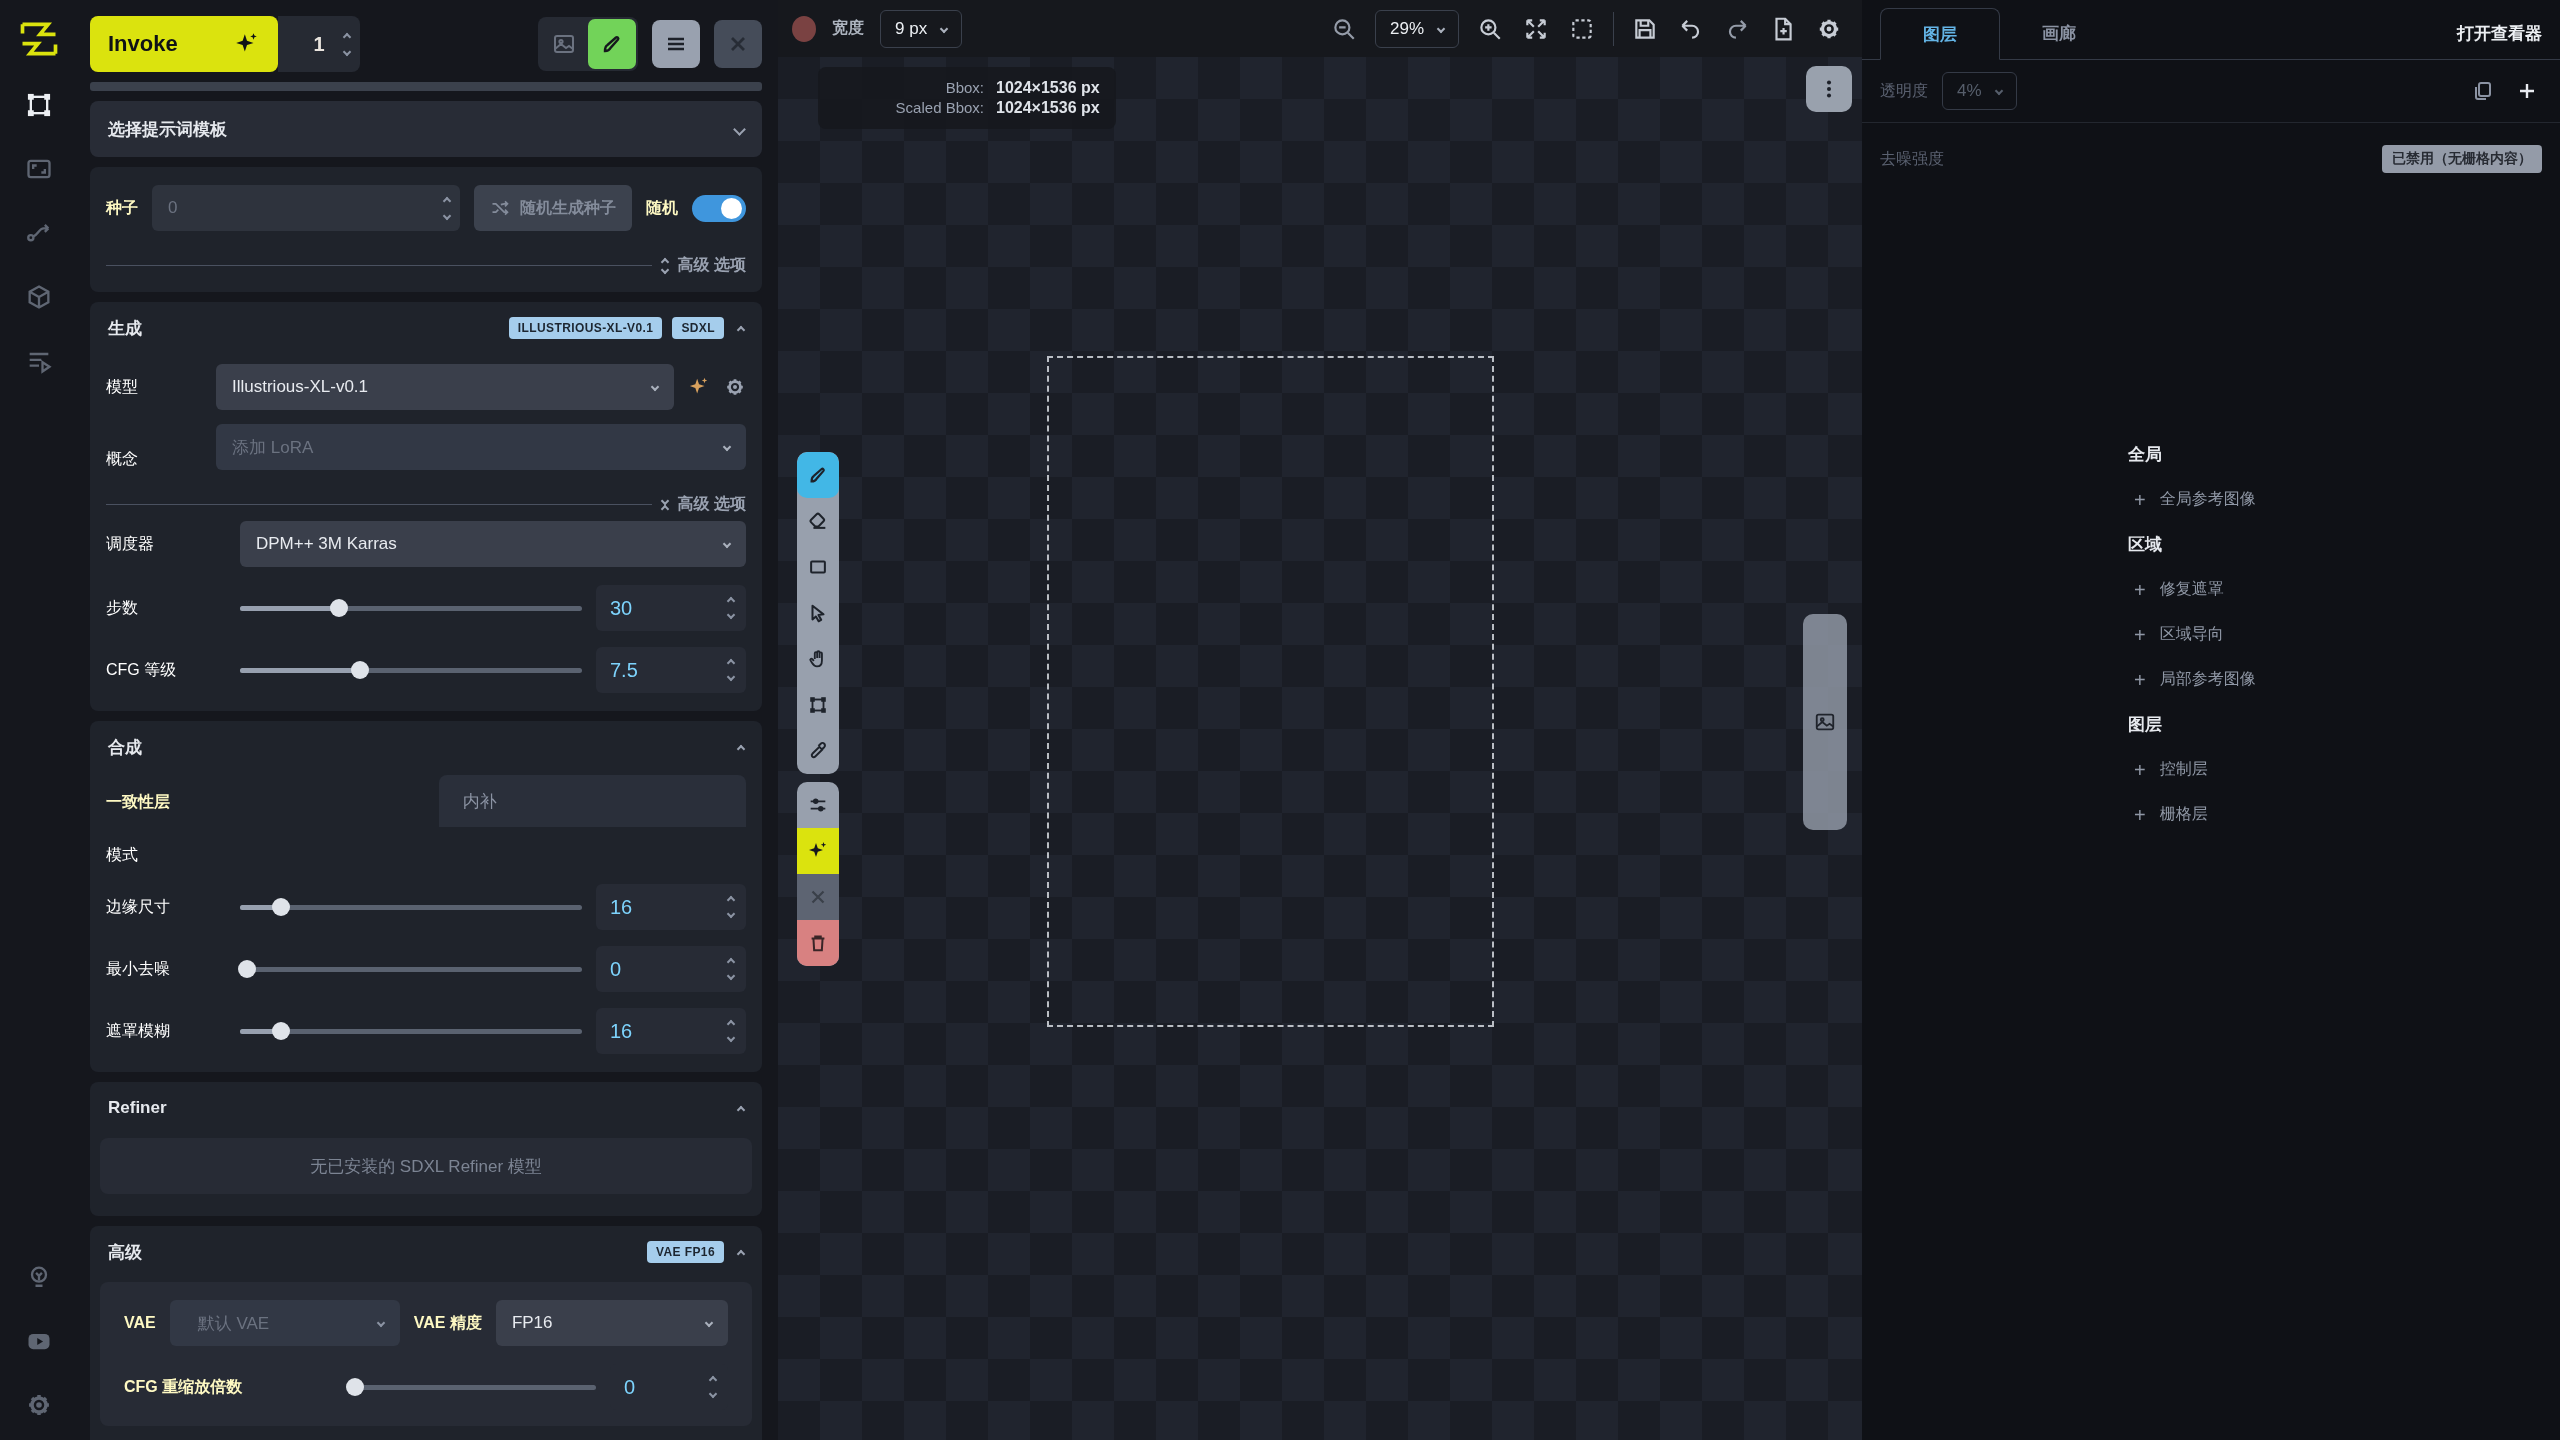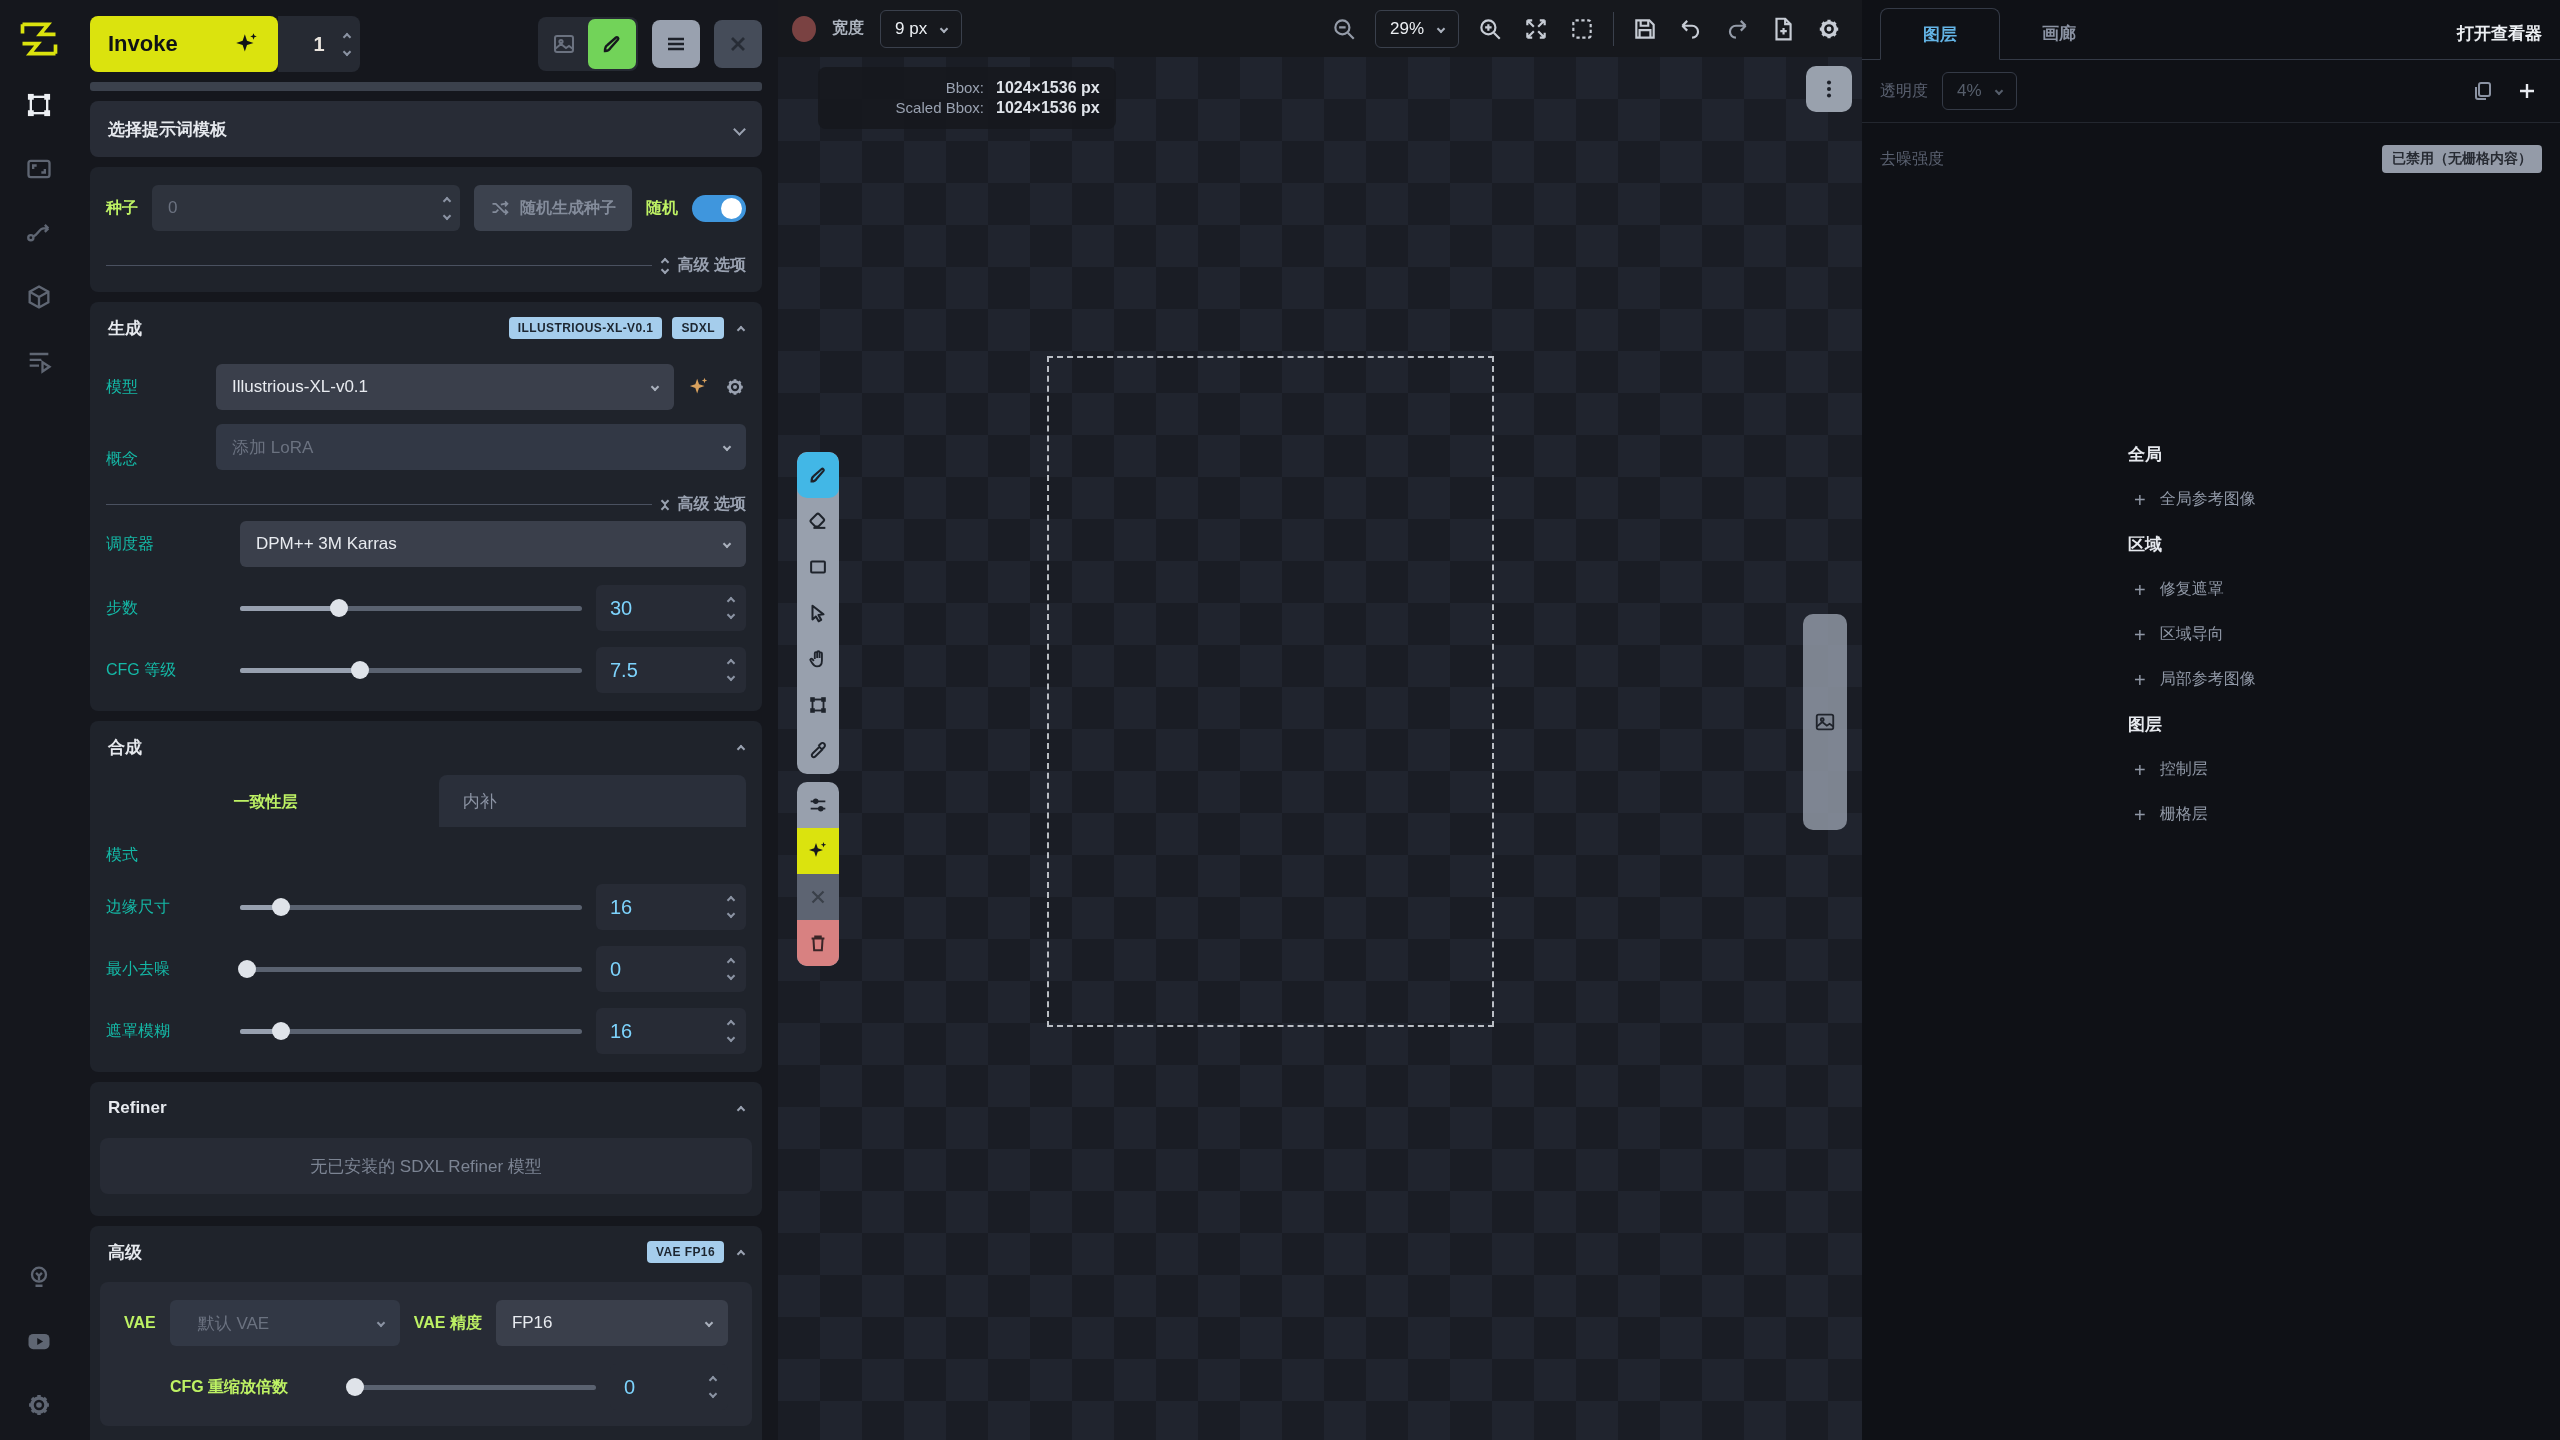--- a/index.html
+++ b/index.html
@@ -37,22 +37,22 @@
   .progress-strip { margin-top:10px; height:9px; background:#3b414c; border-radius:3px; }
 
   .card { border-radius:8px; margin-top:10px; background:#1f232b; }
   .card.lite { background:#282c36; }
   .card-head { display:flex; align-items:center; height:52px; padding:0 18px; }
   .card-head .title { font-size:17px; font-weight:bold; color:#e6e9ee; }
   .card-head .chev { margin-left:14px; color:#9aa2b1; }
   .badges { margin-left:auto; display:flex; gap:10px; align-items:center; }
   .badge { background:#a5cdec; color:#1d2630; font-weight:bold; font-size:12px; letter-spacing:.4px; padding:4px 9px; border-radius:4px; }
   .row { display:flex; align-items:center; margin:0 16px; gap:14px; }
-  .lbl { font-size:16px; color:#14b8a6; white-space:nowrap; }
-  .lbl.bold { font-weight:bold; color:#bef264;text-align:center; }
+  .lbl { font-size:16px; color:#ffffff; white-space:nowrap; }
+  .lbl.bold { font-weight:bold; color:#fef9c3; }
   .lbl.dis { color:#5a6170; }
   .sel { height:46px; background:#3a3f4b; border-radius:6px; display:flex; align-items:center; padding:0 16px; color:#e8ebf0; font-size:17px; cursor:pointer; }
   .sel .cv { margin-left:auto; color:#aab1bd; flex:none; }
   .sel.dis { background:#323845; color:#6b7280; }
   .sel.flex1 { flex:1; }
   .numbox { width:150px; height:46px; background:#272b35; border-radius:6px; position:relative; display:flex; align-items:center; padding:0 14px; font-size:20px; color:#7dd3fc; flex:none; }
   .numbox .stepper { right:12px; gap:8px; }
   .numbox.small { width:118px; }
   .txt-input { flex:1; height:46px; background:#2e333d; border-radius:6px; position:relative; display:flex; align-items:center; padding:0 16px; font-size:17px; color:#6b7280; }
   .ghost-btn { height:46px; background:#3c424e; border-radius:6px; display:flex; align-items:center; gap:10px; padding:0 16px; color:#848c9b; font-size:16px; font-weight:bold; cursor:pointer; }

